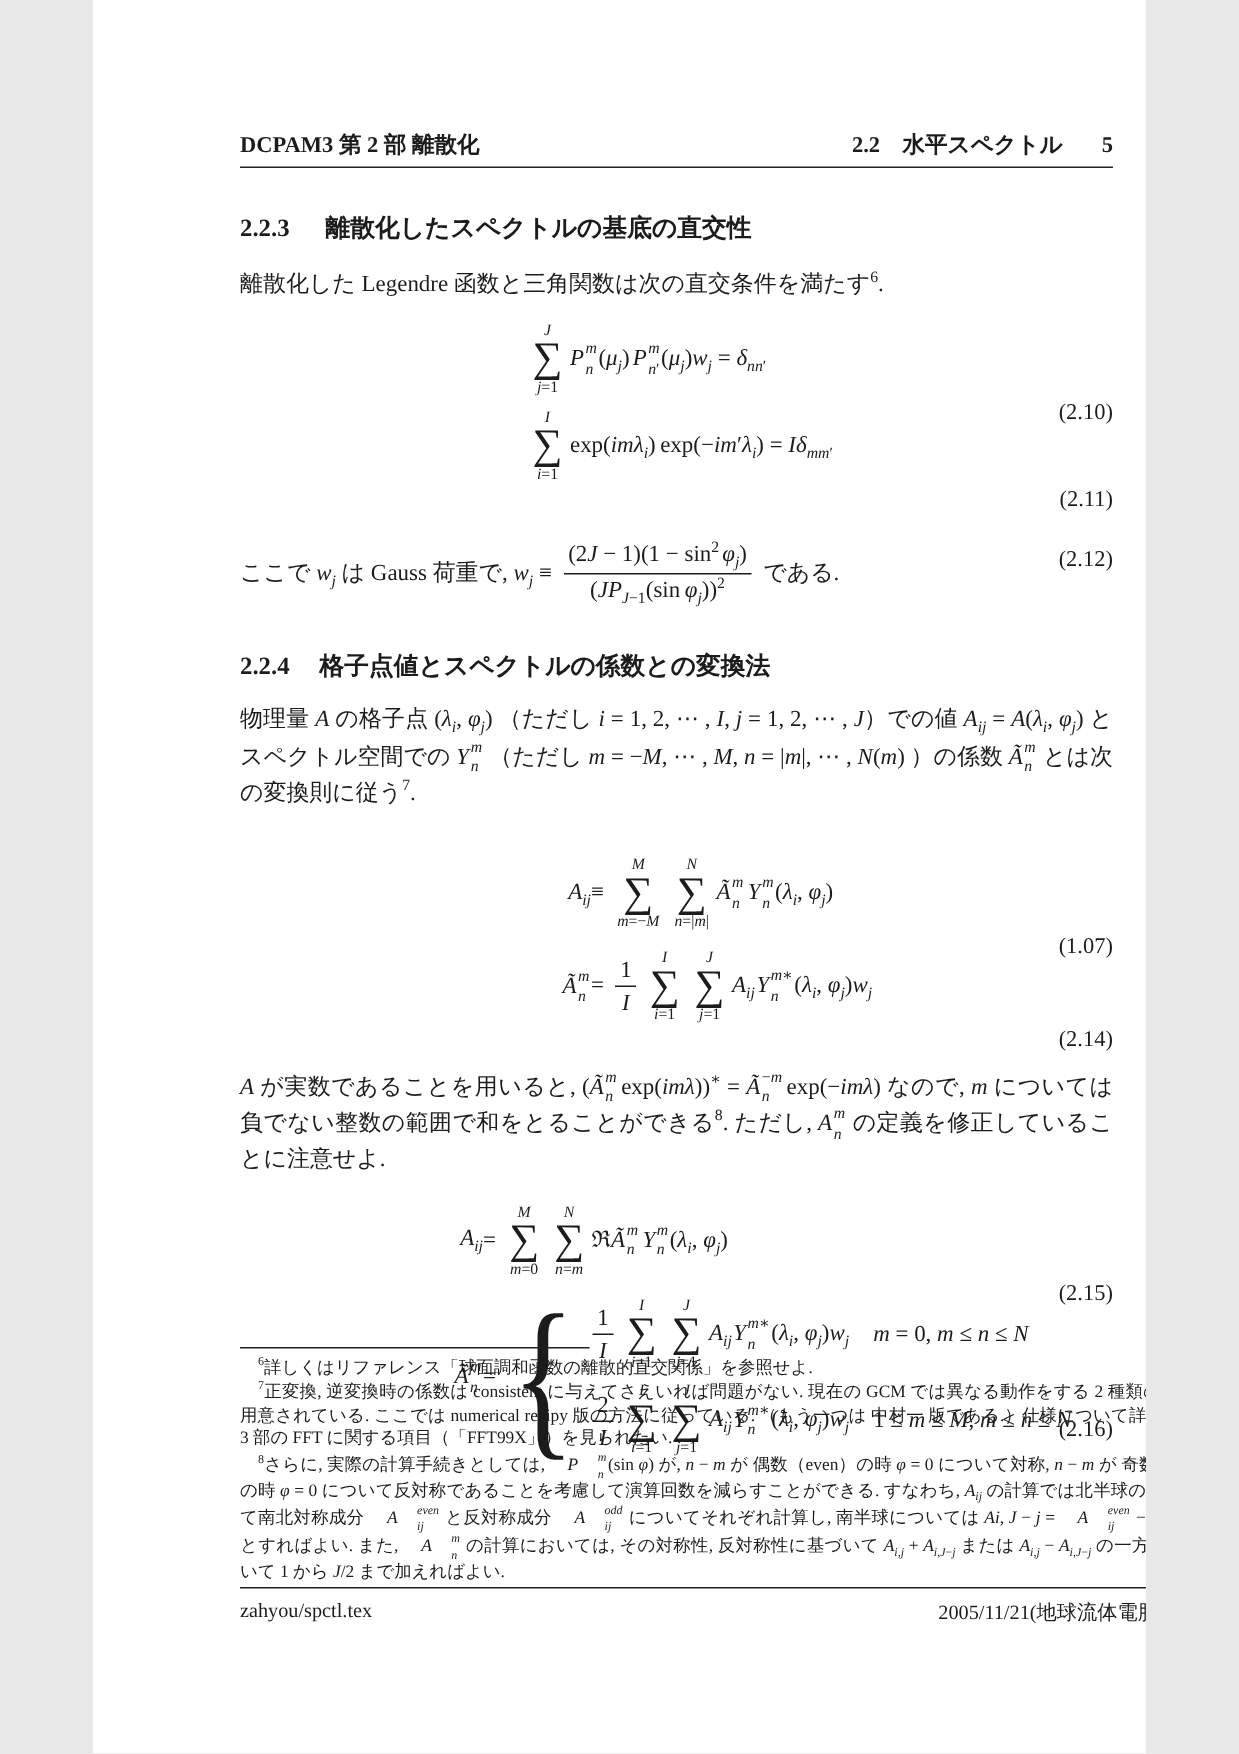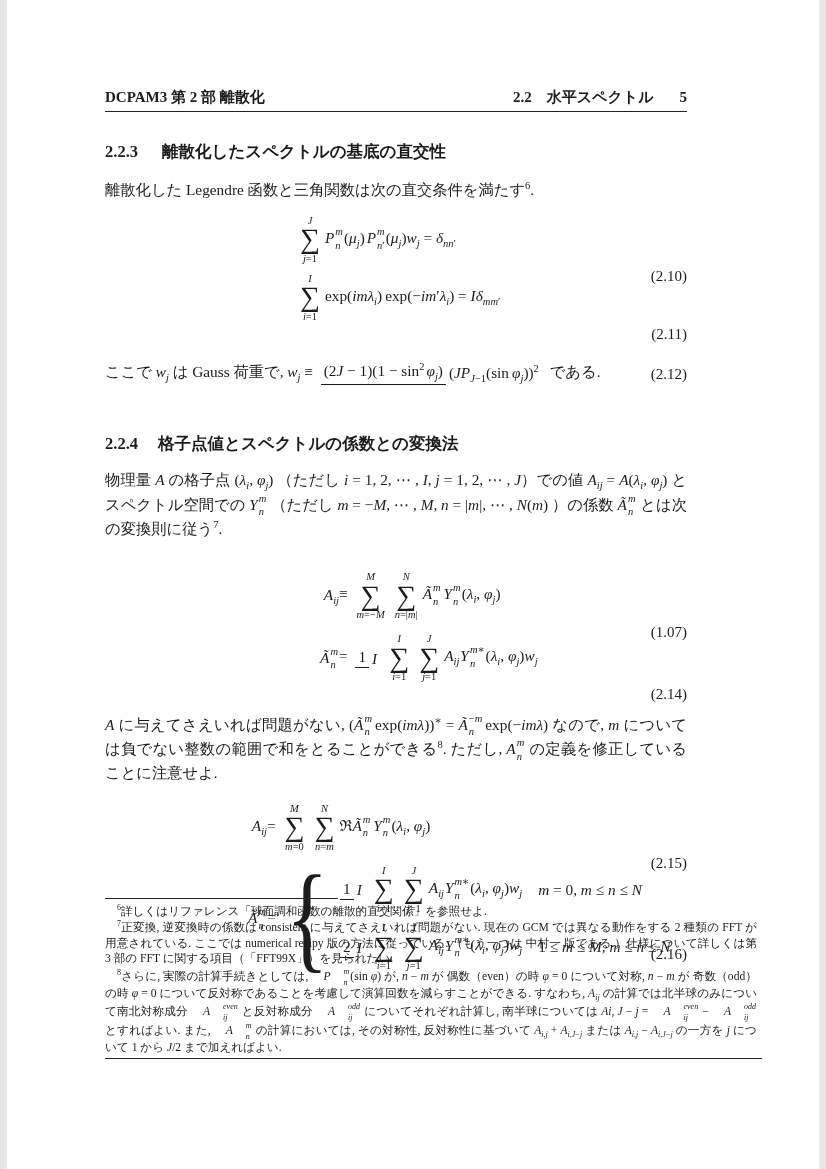--- a/index.html
+++ b/index.html
@@ -1,18 +1,18 @@
 <!DOCTYPE html>
 <html><head>
 <meta charset="utf-8">
 <style>
   html,body{margin:0;padding:0;background:#e8e8e8;}
   .page{
     position:relative;
-    width:812px;height:1169px;
+    width:702px;height:1169px;
     margin:0 auto;
     background:#ffffff;
     color:#1c1c1c;
     font-family:"Liberation Serif","DejaVu Serif",serif;
     overflow:hidden;
   }
   .content{position:absolute;left:98px;top:88px;width:582px;}
   
   .header{display:flex;justify-content:space-between;font-size:15px;font-weight:bold;line-height:1.2;}
   .hright{display:flex;gap:26px;}
@@ -46,21 +46,21 @@
   .mline{display:inline;}
   .mi{font-style:italic;}
   .mt{font-style:normal;}
   sub.msub,sup.msup{font-size:10.5px;line-height:1;}
   .mss{display:inline-flex;align-items:center;margin-right:1px;}
   .scr{display:inline-flex;flex-direction:column;font-size:10.5px;line-height:1;vertical-align:middle;margin-left:1px;transform:translateY(1px);}
   .scr .up{margin-bottom:3px;}
   .msum{display:inline-flex;flex-direction:column;align-items:center;margin:0 5px;line-height:1;vertical-align:middle;}
   .msum .lim{font-size:10.5px;line-height:1.1;white-space:nowrap;}
   .msum .sig{font-size:28px;line-height:0.95;}
-  .mfrac{display:inline-flex;flex-direction:row;align-items:center;vertical-align:middle;margin:0 4px;line-height:1.25;}
+  .mfrac{display:inline-flex;flex-direction:column;align-items:center;vertical-align:middle;margin:0 4px;line-height:1.25;}
   .mfrac .num{padding:0 3px 1px;border-bottom:1px solid #1c1c1c;}
   .mfrac .den{padding:1px 3px 0;}
   .mcases{display:inline-flex;align-items:center;vertical-align:middle;}
   .brace{font-size:118px;line-height:0.85;font-weight:300;transform:scaleX(0.75);transform-origin:center;margin-right:0px;}
   .caserows{display:inline-flex;flex-direction:column;gap:8px;}
   .caserow{display:flex;align-items:center;}
   .caserow .cond{margin-left:16px;}
   .msp{display:inline-block;}
   
   .footnotes{position:absolute;left:98px;top:898px;width:652px;}
@@ -212,21 +212,21 @@
               <span class="mrun"><span class="mi">Y</span></span>
               <span class="scr">
                 <span class="up"><span class="mrun"><span class="mi">m</span><span class="mt">∗</span></span></span>
                 <span class="dn"><span class="mrun"><span class="mi">n</span></span></span>
               </span>
             </span><span class="mrun"><span class="mt">(</span><span class="mi">λ</span></span><sub class="msub"><span class="mrun"><span class="mi">i</span></span></sub><span class="mrun"><span class="mt">, </span><span class="mi">φ</span></span><sub class="msub"><span class="mrun"><span class="mi">j</span></span></sub><span class="mrun"><span class="mt">)</span></span><span class="mrun"><span class="mi">w</span></span><sub class="msub"><span class="mrun"><span class="mi">j</span></span></sub></span>
         </span>
       <span class="eqno">(2.14)</span>
     </div>
 
-    <p class="para p3"><span class="mline"><span class="mi">A</span><span class="mt"> に与えてさえいれば問題がない, </span><span class="mrun"><span class="mt">(</span></span><span class="mss">
+    <p class="para p3"><span class="mline"><span class="mi">A</span><span class="mt"> が実数であることを用いると, </span><span class="mrun"><span class="mt">(</span></span><span class="mss">
             <span class="mrun"><span class="mi">Ã</span></span>
             <span class="scr">
               <span class="up"><span class="mrun"><span class="mi">m</span></span></span>
               <span class="dn"><span class="mrun"><span class="mi">n</span></span></span>
             </span>
           </span><span class="msp" style="width: 2px;"></span><span class="mt">exp(</span><span class="mrun"><span class="mi">imλ</span></span><span class="mrun"><span class="mt">))</span></span><sup class="msup"><span class="mrun"><span class="mt">∗</span></span></sup><span class="mrun"><span class="mt"> = </span></span><span class="mss">
             <span class="mrun"><span class="mi">Ã</span></span>
             <span class="scr">
               <span class="up"><span class="mrun"><span class="mt">−</span><span class="mi">m</span></span></span>
               <span class="dn"><span class="mrun"><span class="mi">n</span></span></span>
@@ -370,14 +370,18 @@
             <span class="mrun"><span class="mi">A</span></span>
             <span class="scr">
               <span class="up"><span class="mrun"><span class="mi">m</span></span></span>
               <span class="dn"><span class="mrun"><span class="mi">n</span></span></span>
             </span>
           </span><span class="mt"> の計算においては, その対称性, 反対称性に基づいて </span><span class="mrun"><span class="mi">A</span></span><sub class="msub"><span class="mrun"><span class="mi">i</span><span class="mt">,</span><span class="mi">j</span></span></sub><span class="mrun"><span class="mt"> + </span><span class="mi">A</span></span><sub class="msub"><span class="mrun"><span class="mi">i</span><span class="mt">,</span><span class="mi">J</span><span class="mt">−</span><span class="mi">j</span></span></sub><span class="mt"> または </span><span class="mrun"><span class="mi">A</span></span><sub class="msub"><span class="mrun"><span class="mi">i</span><span class="mt">,</span><span class="mi">j</span></span></sub><span class="mrun"><span class="mt"> − </span><span class="mi">A</span></span><sub class="msub"><span class="mrun"><span class="mi">i</span><span class="mt">,</span><span class="mi">J</span><span class="mt">−</span><span class="mi">j</span></span></sub><span class="mt"> の一方を </span><span class="mi">j</span><span class="mt"> について 1 から </span><span class="mrun"><span class="mi">J</span><span class="mt">/2</span></span><span class="mt"> まで加えればよい.</span></span></p>
   </div>
 
   <div class="footer">
     <div class="frule"></div>
+    <div class="frow">
+      <span>zahyou/spctl.tex</span>
+      <span>2005/11/21(地球流体電脳倶楽部)</span>
+    </div>
   </div>
 </div>
 
 </body></html>

